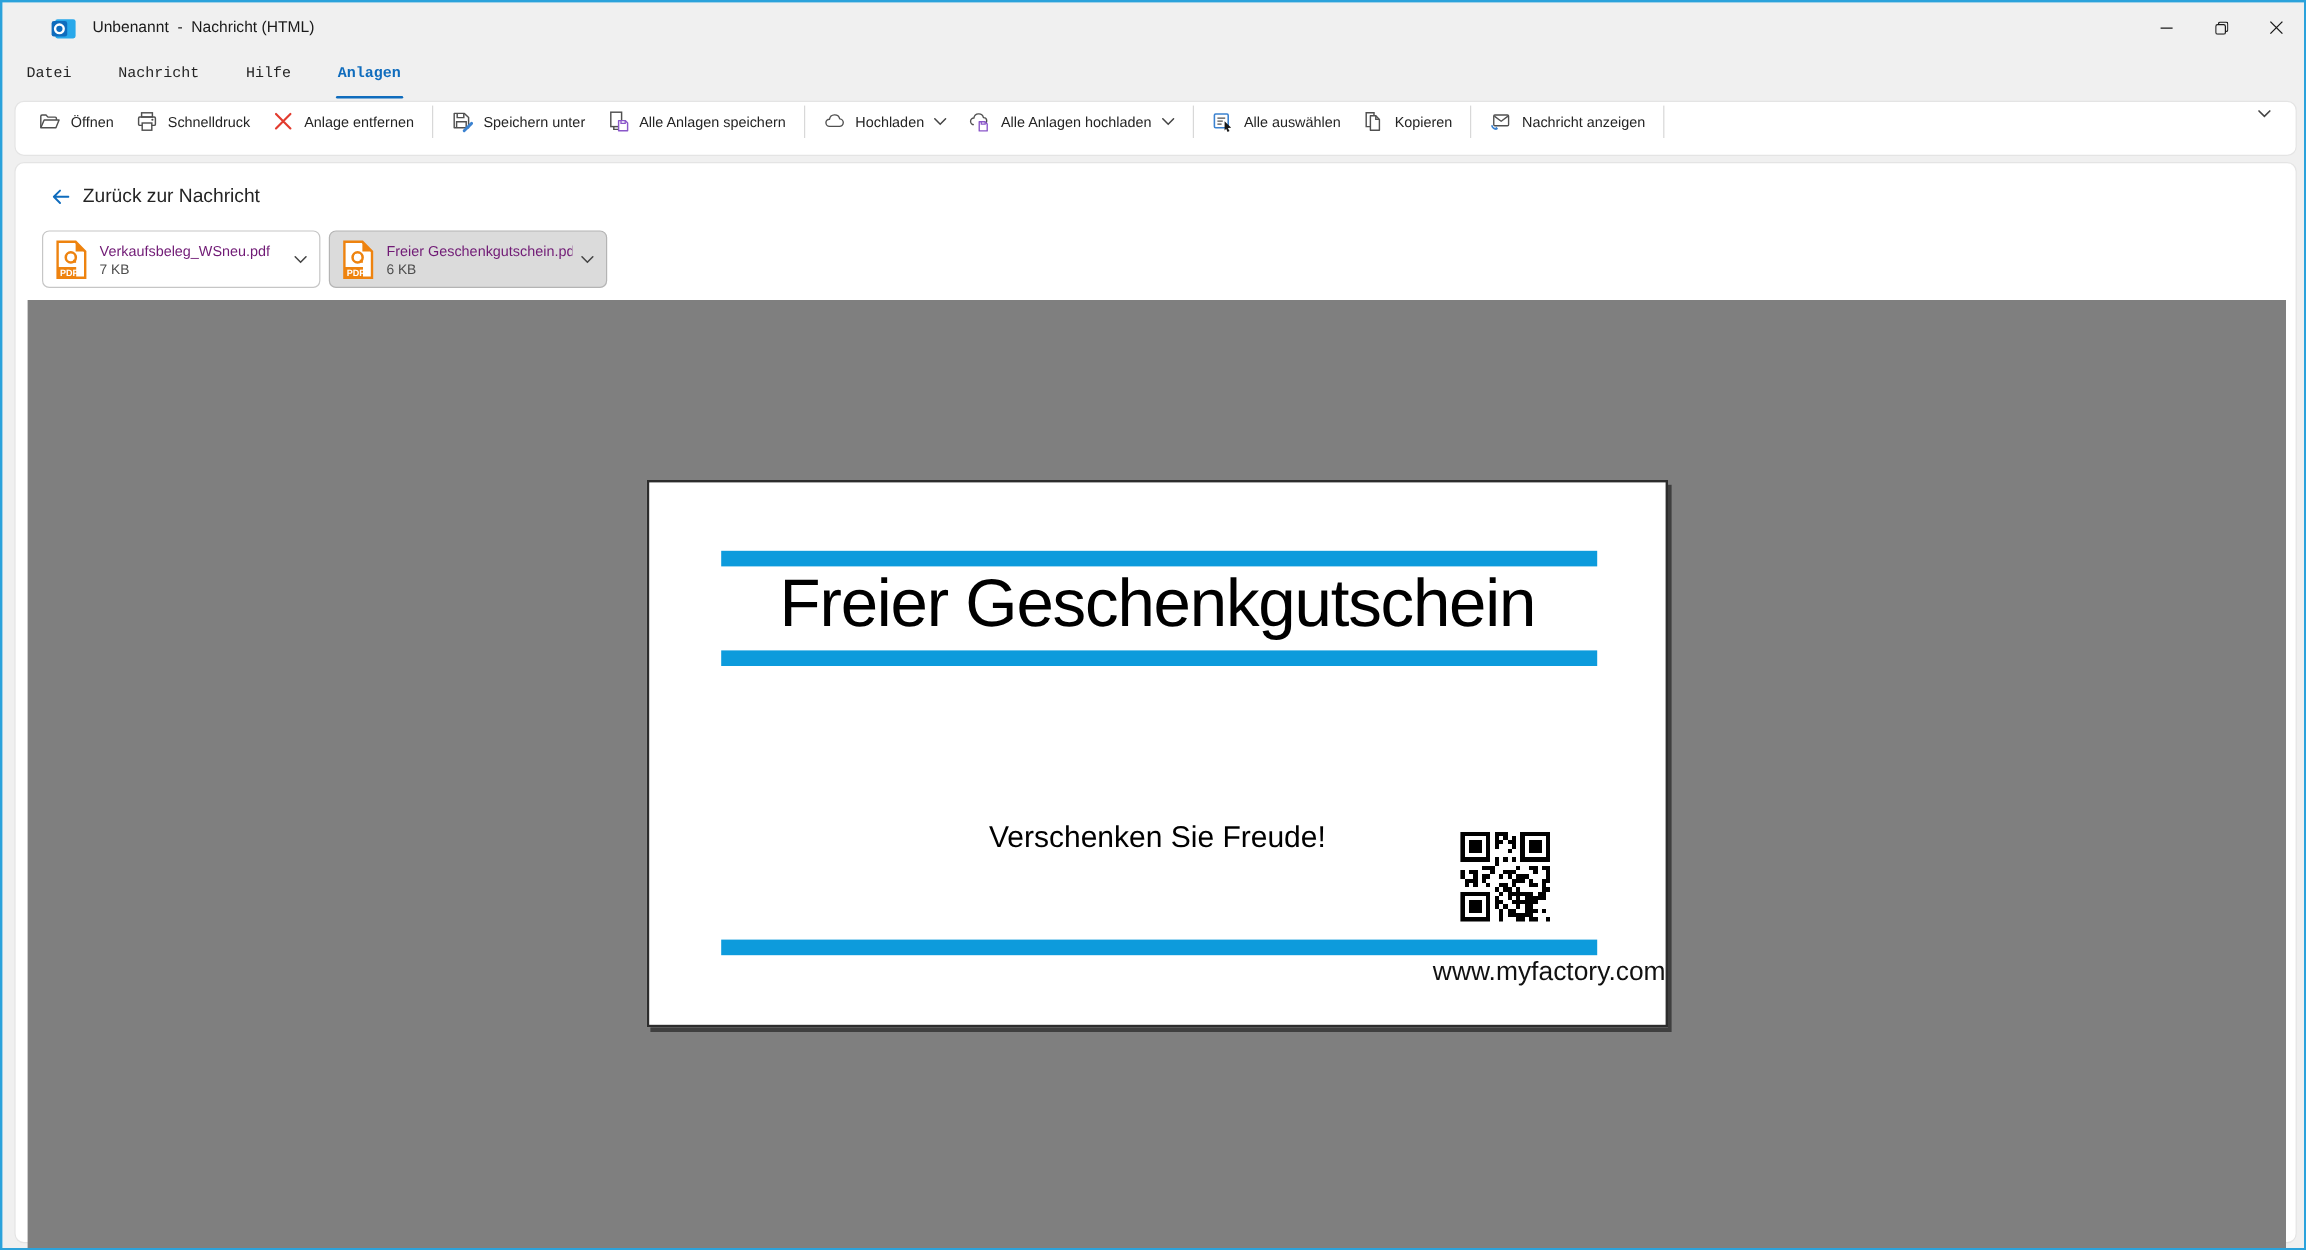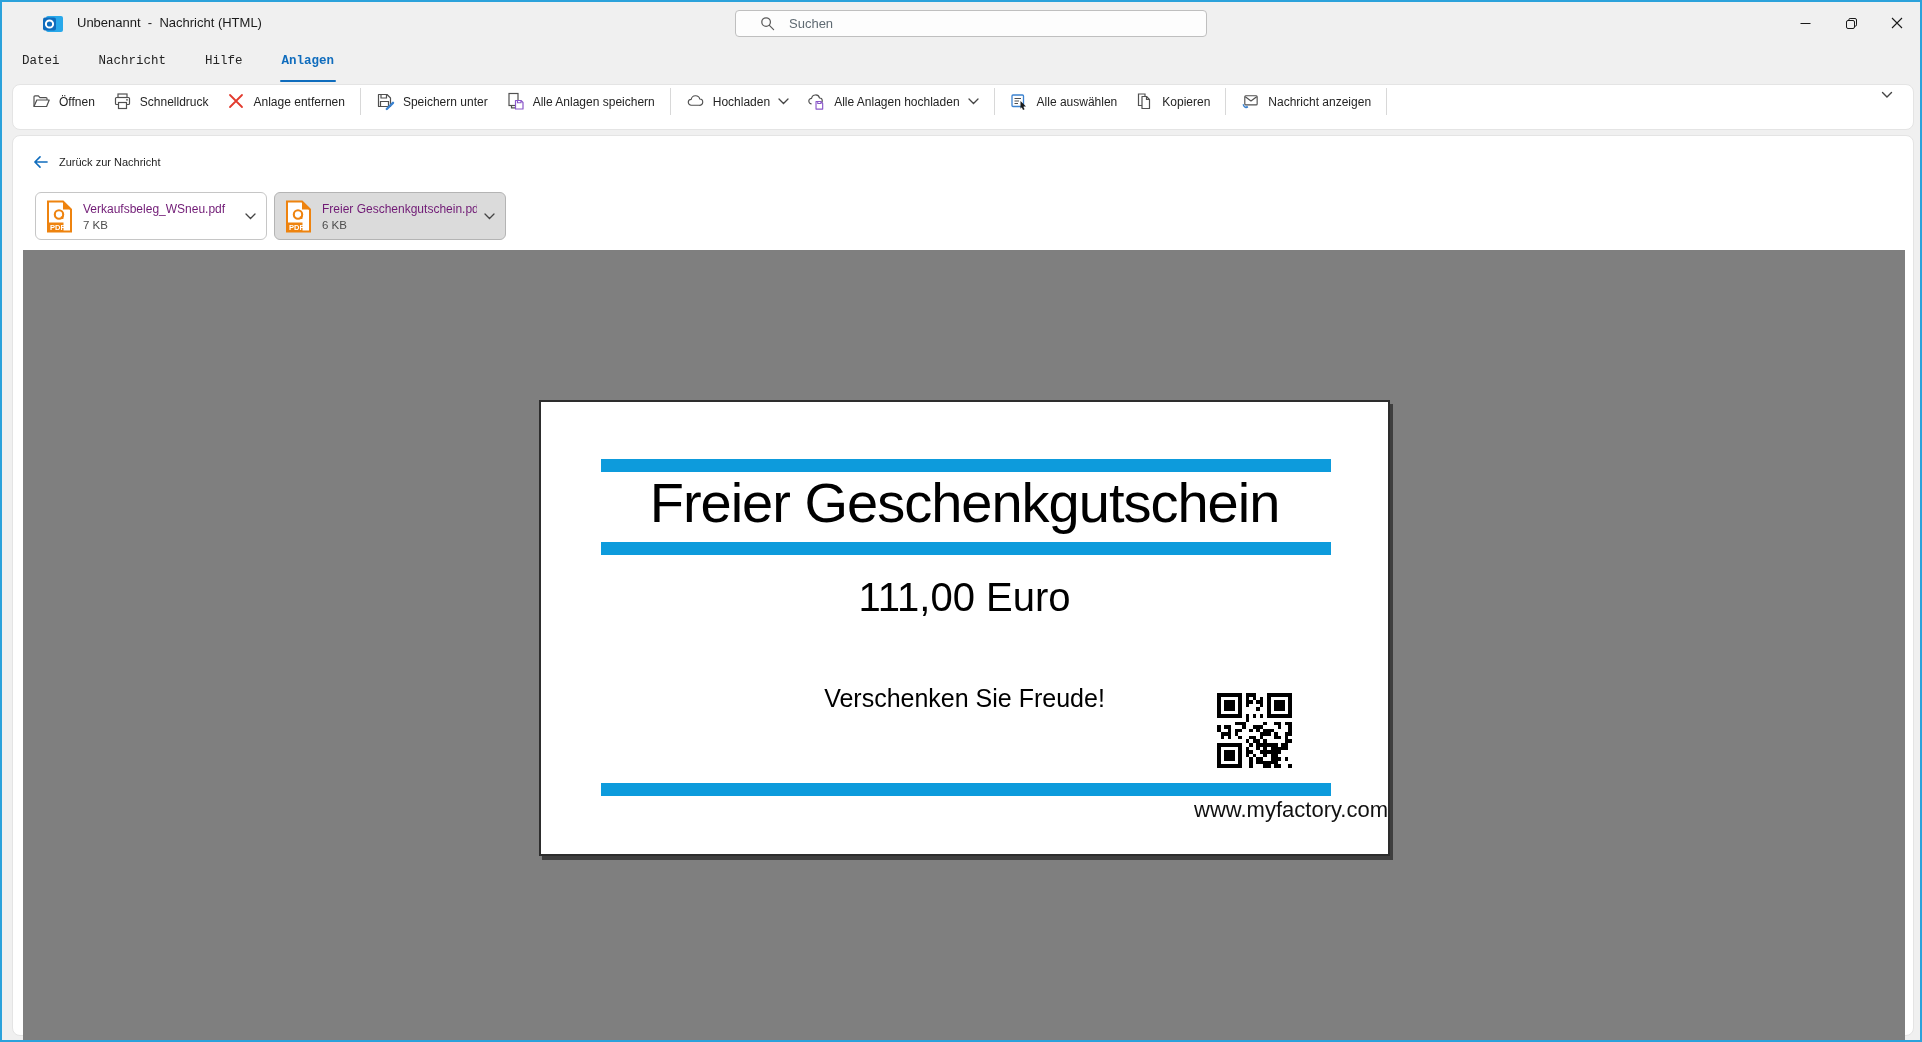--- a/index.html
+++ b/index.html
@@ -34,22 +34,22 @@
           display:flex;align-items:flex-start;padding:0 10px;}
   .ribbon-btn{display:flex;align-items:center;gap:8px;padding:7px 9px;border-radius:4px;
               font-size:12px;color:#242424;white-space:nowrap;}
   .ribbon-btn .ric{display:flex;width:19px;height:19px;}
   .ribbon-sep{width:1px;height:27px;background:#d8d8d8;margin:0 6px;}
   .ribbon-chevron{margin-left:auto;display:flex;padding:6px 10px;}
 
   
   .content{position:absolute;left:10px;top:133px;width:1902px;height:901px;background:#fff;
            border:1px solid #e4e4e4;border-radius:8px;box-sizing:border-box;}
-  .back-link{position:absolute;left:20px;top:19px;display:flex;align-items:center;gap:11px;
-             font-size:11px;color:#242424;cursor:default;}
+  .back-link{position:absolute;left:30px;top:19px;display:flex;align-items:center;gap:11px;
+             font-size:16px;color:#242424;cursor:default;}
 
   
   .chips{position:absolute;left:22px;top:56px;display:flex;gap:7px;}
   .chip{width:232px;height:48px;border:1px solid #c6c6c6;border-radius:6px;background:#fff;
         display:flex;align-items:center;box-sizing:border-box;padding:0 4px 0 10px;}
   .chip.selected{background:#dbdbdb;border-color:#b4b4b4;}
   .chip .meta{flex:1;margin-left:10px;overflow:hidden;}
   .chip .fname{font-size:12px;color:#701a75;white-space:nowrap;}
   .chip .fsize{font-size:11.5px;color:#4d4d4d;margin-top:3px;}
   .chip .dd{width:24px;height:100%;display:flex;align-items:center;justify-content:center;}
@@ -91,29 +91,20 @@
 
 <div id="app">
 
   <div class="titlebar">
     <span class="app-icon" id="app-icon-slot"><svg width="22" height="22" viewBox="0 0 22 22">
           <rect x="4" y="3" width="17" height="16" rx="2" fill="#28a8ea"></rect>
           <rect x="1" y="4.5" width="13" height="13" rx="2" fill="#0f6cbd"></rect>
           <circle cx="7.5" cy="11" r="3.6" fill="none" stroke="#fff" stroke-width="2"></circle>
         </svg></span>
     <span class="win-title">Unbenannt  -  Nachricht (HTML)</span>
-    <div class="searchbox">
-      <span class="mag" id="search-icon-slot">
-          <svg width="15" height="15" viewBox="0 0 16 16">
-            <circle cx="6.5" cy="6.5" r="4.6" fill="none" stroke="#5a5a5a" stroke-width="1.3"></circle>
-            <path d="M10 10 L14.5 14.5" stroke="#5a5a5a" stroke-width="1.3" stroke-linecap="round"></path>
-          </svg>
-        </span>
-      <input class="search-input" placeholder="Suchen" style="">
-    </div>
     <div class="win-controls" id="win-controls">
         <div class="win-btn">
           <span style="display: flex;">
             <svg width="11" height="11" viewBox="0 0 11 11">
               <path d="M0.5 5.5 H10.5" stroke="#1a1a1a" stroke-width="1"></path>
             </svg>
           </span>
         </div>
         <div class="win-btn">
           <span style="display: flex;">
@@ -323,21 +314,20 @@
           </div>
         </div>
       </div>
 
     <div class="preview">
 
       <div class="voucher">
         <div class="vbar" style="top: 57px; background: rgb(13, 155, 220);"></div>
         <div class="v-title">Freier Geschenkgutschein</div>
         <div class="vbar" style="top: 140px; background: rgb(13, 155, 220);"></div>
-        <div class="v-amount">111,00 Euro</div>
         <div class="v-tagline">Verschenken Sie Freude!</div>
         <div class="v-qr" id="qr-slot"><svg width="75" height="75" viewBox="0 0 21 21" shape-rendering="crispEdges" fill="#000">
               <rect x="0" y="0" width="1" height="1"></rect>
               <rect x="1" y="0" width="1" height="1"></rect>
               <rect x="2" y="0" width="1" height="1"></rect>
               <rect x="3" y="0" width="1" height="1"></rect>
               <rect x="4" y="0" width="1" height="1"></rect>
               <rect x="5" y="0" width="1" height="1"></rect>
               <rect x="6" y="0" width="1" height="1"></rect>
               <rect x="8" y="0" width="1" height="1"></rect>

